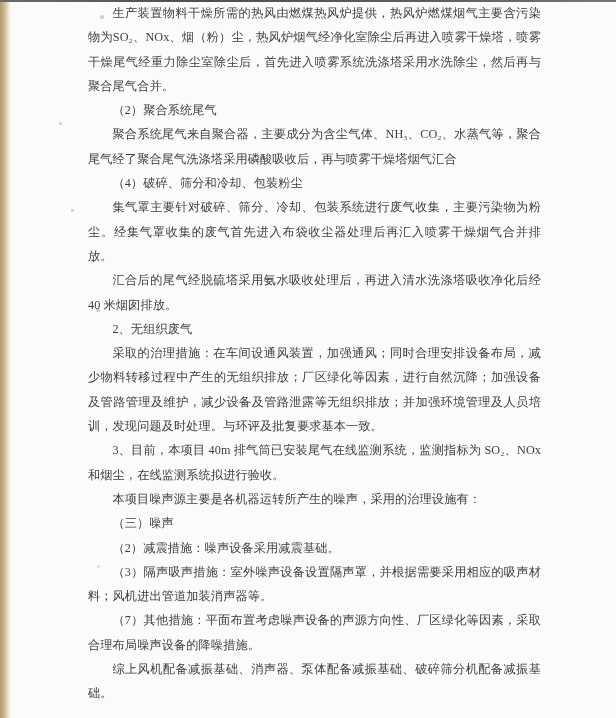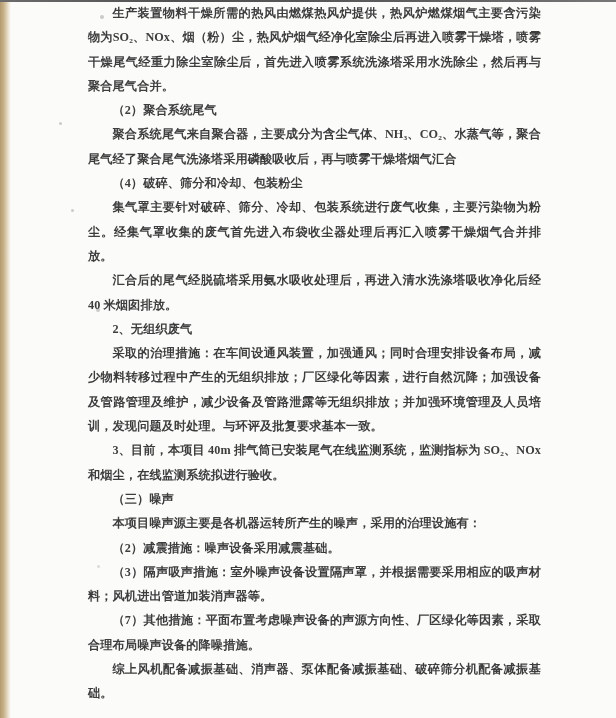--- a/index.html
+++ b/index.html
@@ -10,21 +10,20 @@
     width: 616px;
     height: 718px;
     overflow: hidden;
     position: relative;
     background: #fbfbf9;
   }
   .page {
     position: absolute;
     inset: 0;
     background: #fbfbf9;
-    font-weight: bold;
   }
   .scan-line-top {
     position: absolute;
     top: 0; left: 0; right: 0;
     height: 2px;
     background: linear-gradient(to right, #6b6b6b, #4f4f4f 30%, #5e5e5e 70%, #777);
   }
   .binding-strip {
     position: absolute;
     top: 0; bottom: 0; left: 0;
@@ -77,21 +76,21 @@
   <div class="content">
     <p>生产装置物料干燥所需的热风由燃煤热风炉提供，热风炉燃煤烟气主要含污染物为SO₂、NOx、烟（粉）尘，热风炉烟气经净化室除尘后再进入喷雾干燥塔，喷雾干燥尾气经重力除尘室除尘后，首先进入喷雾系统洗涤塔采用水洗除尘，然后再与聚合尾气合并。</p>
     <p>（2）聚合系统尾气</p>
     <p>聚合系统尾气来自聚合器，主要成分为含尘气体、NH₃、CO₂、水蒸气等，聚合尾气经了聚合尾气洗涤塔采用磷酸吸收后，再与喷雾干燥塔烟气汇合</p>
     <p>（4）破碎、筛分和冷却、包装粉尘</p>
     <p>集气罩主要针对破碎、筛分、冷却、包装系统进行废气收集，主要污染物为粉尘。经集气罩收集的废气首先进入布袋收尘器处理后再汇入喷雾干燥烟气合并排放。</p>
     <p>汇合后的尾气经脱硫塔采用氨水吸收处理后，再进入清水洗涤塔吸收净化后经 40 米烟囱排放。</p>
     <p>2、无组织废气</p>
     <p>采取的治理措施：在车间设通风装置，加强通风；同时合理安排设备布局，减少物料转移过程中产生的无组织排放；厂区绿化等因素，进行自然沉降；加强设备及管路管理及维护，减少设备及管路泄露等无组织排放；并加强环境管理及人员培训，发现问题及时处理。与环评及批复要求基本一致。</p>
     <p>3、目前，本项目 40m 排气筒已安装尾气在线监测系统，监测指标为 SO₂、NOx 和烟尘，在线监测系统拟进行验收。</p>
+    <p>本项目噪声源主要是各机器运转所产生的噪声，采用的治理设施有：</p>
     <p>（三）噪声</p>
-    <p>本项目噪声源主要是各机器运转所产生的噪声，采用的治理设施有：</p>
     <p>（2）减震措施：噪声设备采用减震基础。</p>
     <p>（3）隔声吸声措施：室外噪声设备设置隔声罩，并根据需要采用相应的吸声材料；风机进出管道加装消声器等。</p>
     <p>（7）其他措施：平面布置考虑噪声设备的声源方向性、厂区绿化等因素，采取合理布局噪声设备的降噪措施。</p>
     <p>综上风机配备减振基础、消声器、泵体配备减振基础、破碎筛分机配备减振基础。</p>
 
   </div>
 </div>
 
 </body></html>

